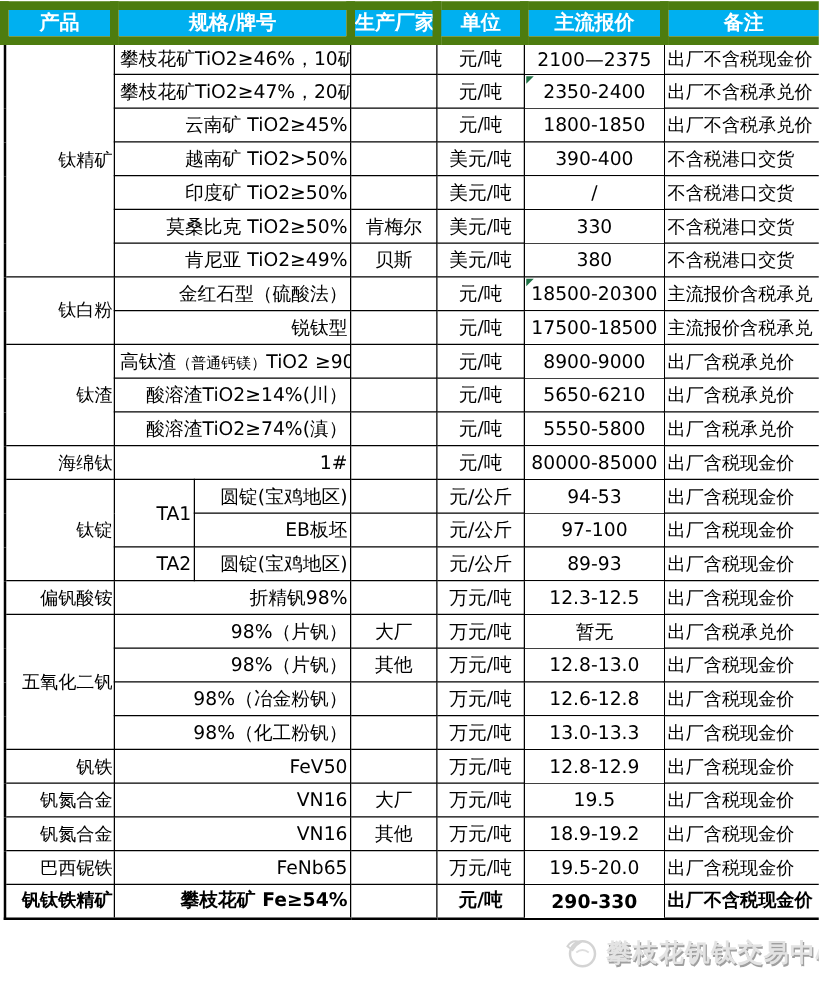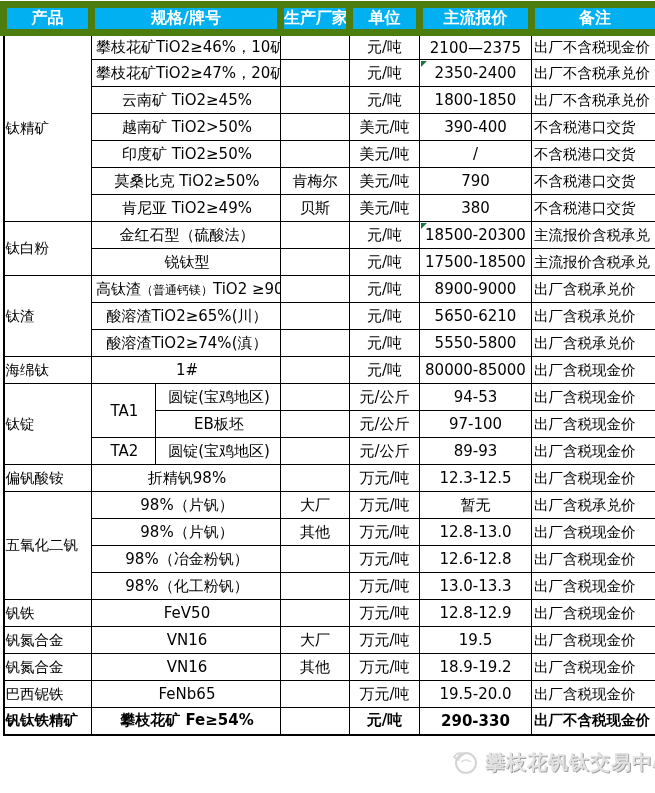--- a/index.html
+++ b/index.html
@@ -35,26 +35,26 @@
     height: 27px;
     font-size: 15px;
     padding: 0 2px;
     white-space: nowrap;
     overflow: hidden;
     background: #fff;
   }
   tr.first > td { border-top-width: 2px; }
   tr.last  > td { border-bottom-width: 2px; font-weight: bold; }
   td.prod {
-    text-align: left;
+    text-align: right;
     border-left-width: 2px;
     font-size: 14.5px;
     padding: 0 1px;
   }
-  td.spec, td.grade, td.form { text-align: center; padding-left: 4px; }
+  td.spec, td.grade, td.form { text-align: right; padding-left: 4px; }
   td.fac, td.unit, td.price { text-align: center; }
   td.price { position: relative; }
   td.note {
     text-align: left;
     padding-left: 2px;
     padding-right: 0;
     border-right-width: 2px;
     font-size: 14.5px;
     margin-left: 18px;
   }
@@ -140,21 +140,21 @@
       <td class="spec" colspan="2">印度矿 TiO2≥50%</td>
       <td class="fac"></td>
       <td class="unit">美元/吨</td>
       <td class="price">/</td>
       <td class="note">不含税港口交货</td>
     </tr>
     <tr>
       <td class="spec" colspan="2">莫桑比克 TiO2≥50%</td>
       <td class="fac">肯梅尔</td>
       <td class="unit">美元/吨</td>
-      <td class="price">790</td>
+      <td class="price">330</td>
       <td class="note">不含税港口交货</td>
     </tr>
     <tr>
       <td class="spec" colspan="2">肯尼亚 TiO2≥49%</td>
       <td class="fac">贝斯</td>
       <td class="unit">美元/吨</td>
       <td class="price">380</td>
       <td class="note">不含税港口交货</td>
     </tr>
     <tr>
@@ -174,21 +174,21 @@
     </tr>
     <tr>
       <td class="prod" rowspan="3">钛渣</td>
       <td class="spec" colspan="2"><span>高钛渣</span><span class="spec-small">（普通钙镁）</span><span>TiO2 ≥90%</span></td>
       <td class="fac"></td>
       <td class="unit">元/吨</td>
       <td class="price">8900-9000</td>
       <td class="note">出厂含税承兑价</td>
     </tr>
     <tr>
-      <td class="spec" colspan="2">酸溶渣TiO2≥65%(川）</td>
+      <td class="spec" colspan="2">酸溶渣TiO2≥14%(川）</td>
       <td class="fac"></td>
       <td class="unit">元/吨</td>
       <td class="price">5650-6210</td>
       <td class="note">出厂含税承兑价</td>
     </tr>
     <tr>
       <td class="spec" colspan="2">酸溶渣TiO2≥74%(滇）</td>
       <td class="fac"></td>
       <td class="unit">元/吨</td>
       <td class="price">5550-5800</td>

